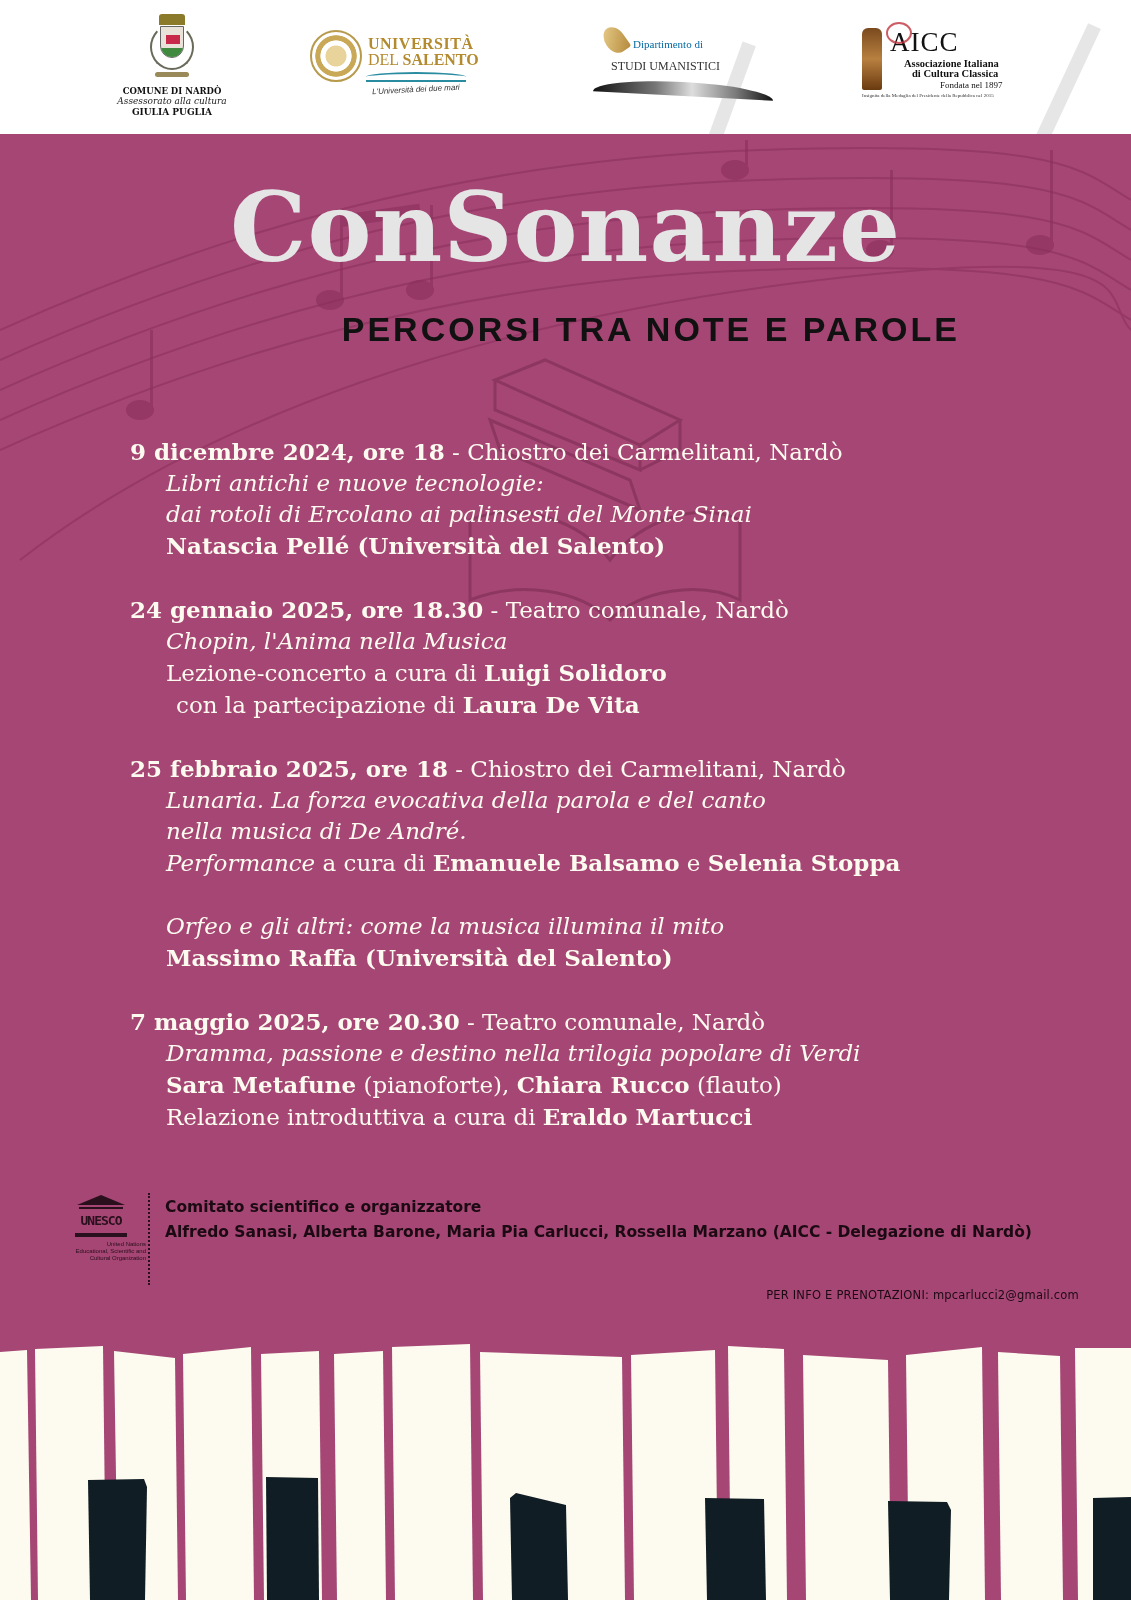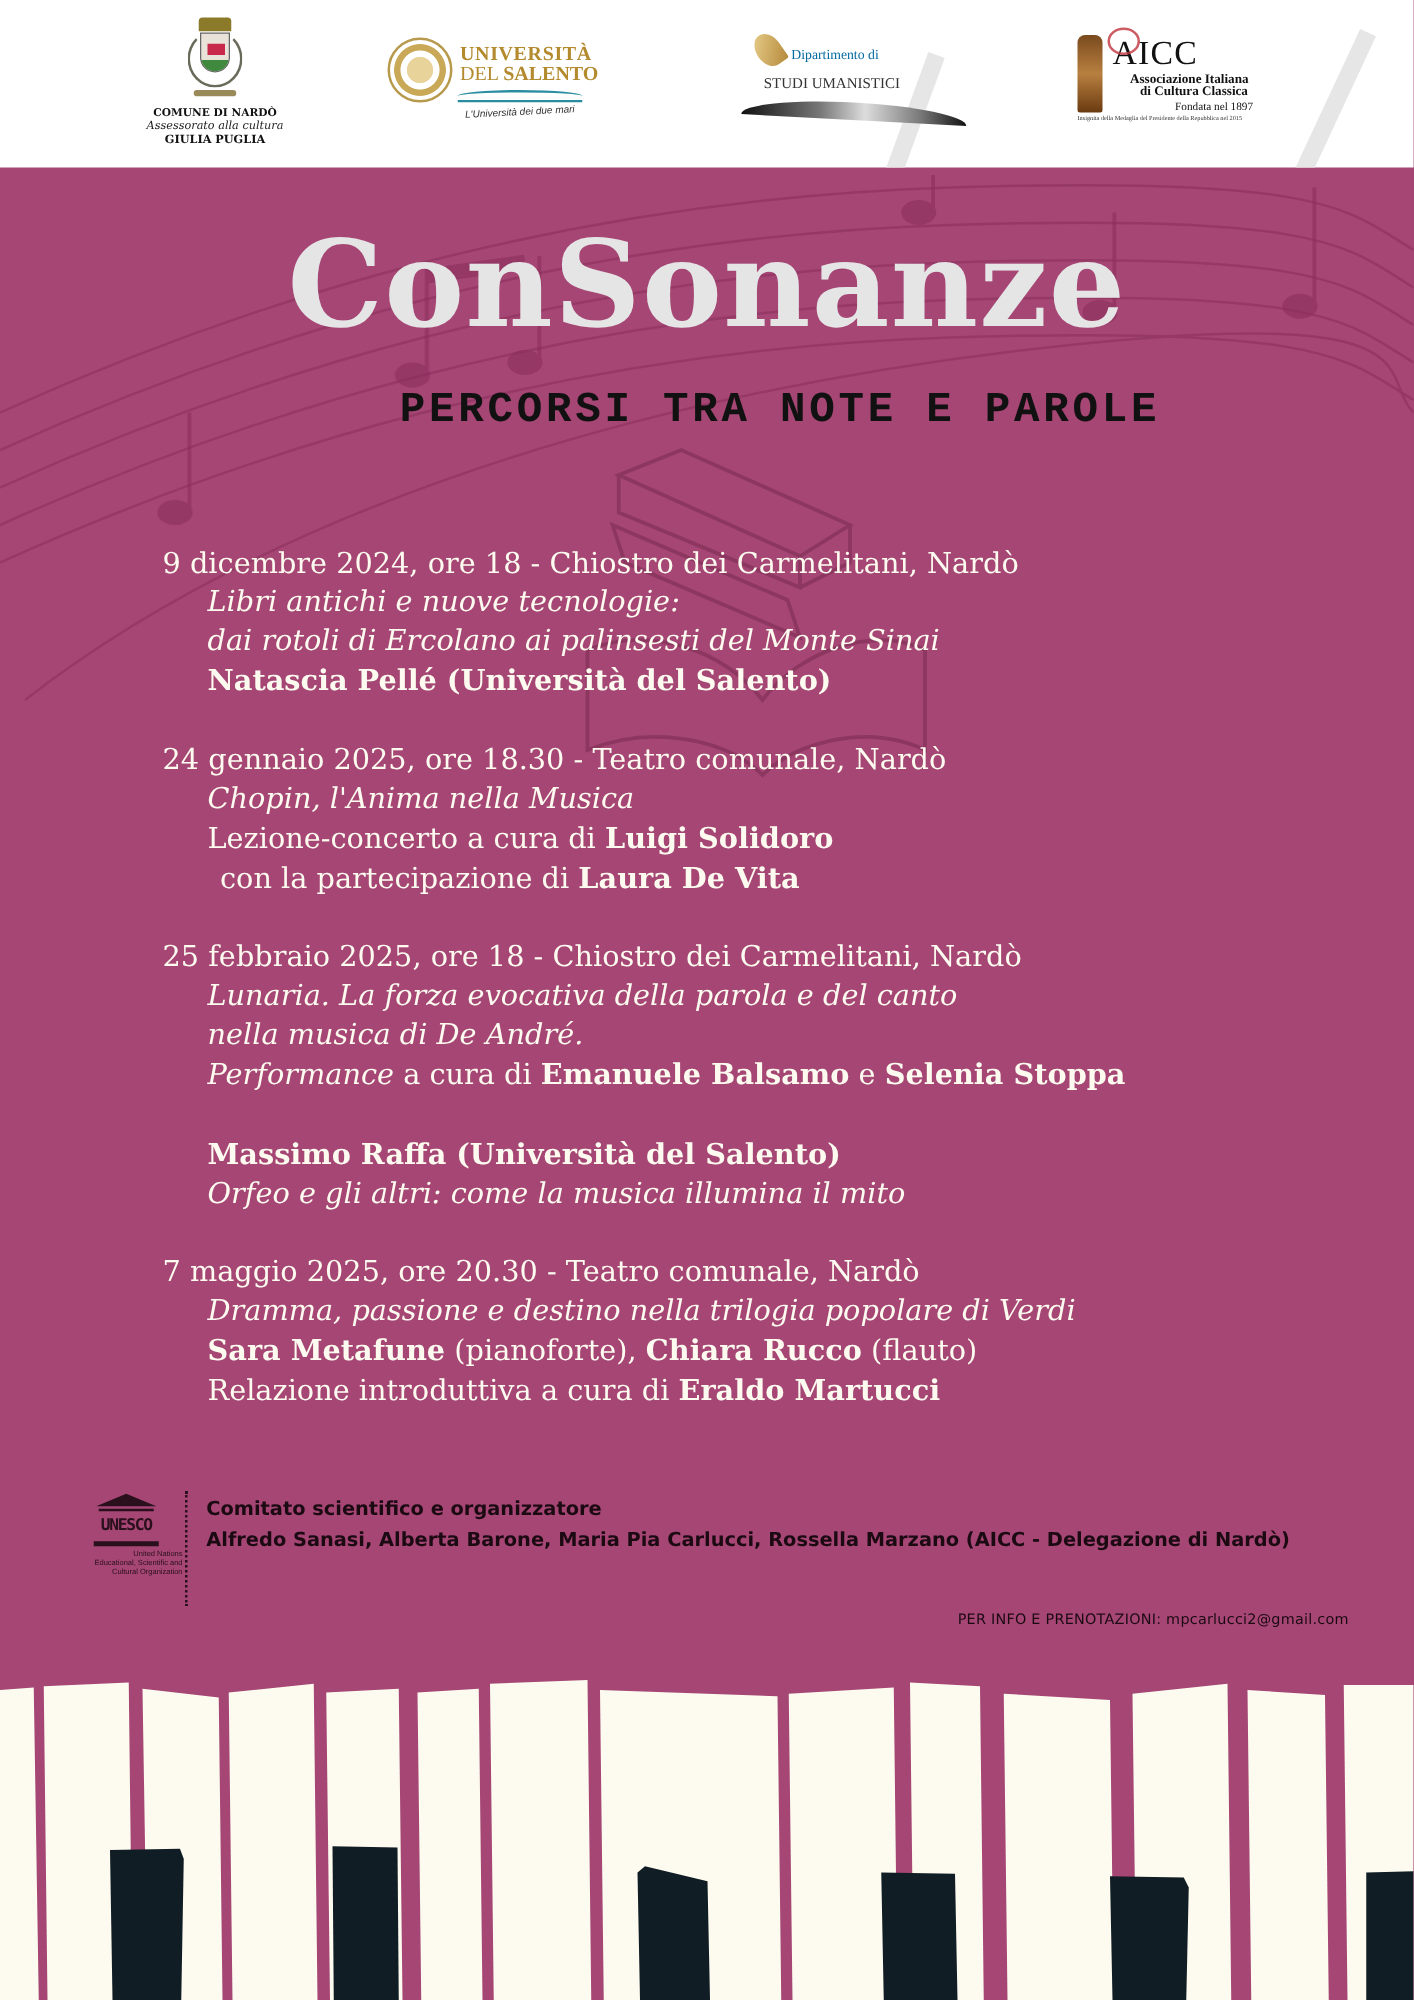--- a/index.html
+++ b/index.html
@@ -45,26 +45,26 @@
   .aicc-l1 { left: 42px; top: 34px; }
   .aicc-l2 { left: 50px; top: 44px; }
   .aicc-l3 { position: absolute; left: 78px; top: 56px; font-family: "Liberation Serif", serif; font-size: 9px; color: #111; }
   .aicc-l4 { position: absolute; left: 0; top: 69px; font-family: "Liberation Serif", serif; font-size: 5px; color: #333; white-space: nowrap; }
 
   
   .deco { position: absolute; left: 0; top: 134px; width: 1131px; height: 1180px; pointer-events: none; }
 
   
   .title { position: absolute; left: 0; top: 168px; width: 1131px; text-align: center; font-family: "DejaVu Serif", serif; font-size: 96px; font-weight: bold; color: #e5e5e5; letter-spacing: 1px; line-height: 120px; }
-  .subtitle { position: absolute; left: 200px; top: 310px; width: 760px; text-align: center; font-family: Liberation Mono, monospace; font-size: 34px; font-weight: bold; color: #111; letter-spacing: 3px; margin-left: 44px; }
+  .subtitle { position: absolute; left: 200px; top: 310px; width: 760px; text-align: right; font-family: Liberation Sans, sans-serif; font-size: 34px; font-weight: bold; color: #111; letter-spacing: 3px; }
 
   
   .events { position: absolute; left: 130px; top: 436px; width: 960px; font-family: "DejaVu Serif", serif; font-size: 23px; line-height: 31px; color: #fdfbf0; }
   .event { margin-bottom: 32px; }
-  .event .head b { font-weight: normal; }
+  .event .head b { font-weight: bold; }
   .event .line { padding-left: 36px; }
   .event .line.in2 { padding-left: 46px; }
   .event i { font-style: italic; }
   .event b { font-weight: bold; }
 
   
   .unesco { position: absolute; left: 56px; top: 1195px; width: 90px; height: 88px; text-align: center; color: #2a0f1c; }
   .unesco .temple { width: 52px; height: 46px; margin: 0 auto; position: relative; }
   .unesco .roof { position: absolute; left: 2px; top: 0; width: 0; height: 0; border-left: 24px solid transparent; border-right: 24px solid transparent; border-bottom: 10px solid #2a0f1c; }
   .unesco .cols { position: absolute; left: 4px; top: 12px; width: 44px; height: 24px; font-family: "DejaVu Sans Mono", monospace; font-size: 13px; letter-spacing: -1px; font-weight: bold; color: #2a0f1c; line-height: 24px; border-top: 2px solid #2a0f1c; }
@@ -179,22 +179,22 @@
   </div>
 
   <div class="event">
     <div class="head"><b>25 febbraio 2025, ore 18</b><span> - Chiostro dei Carmelitani, Nardò</span></div>
     <div class="line"><i>Lunaria. La forza evocativa della parola e del canto</i></div>
     <div class="line"><i>nella musica di De André.</i></div>
     <div class="line"><i>Performance</i><span> a cura di </span><b>Emanuele Balsamo</b><span> e </span><b>Selenia Stoppa</b></div>
   </div>
 
   <div class="event">
+    <div class="line"><i>Orfeo e gli altri: come la musica illumina il mito</i></div>
     <div class="line"><b>Massimo Raffa (Università del Salento)</b></div>
-    <div class="line"><i>Orfeo e gli altri: come la musica illumina il mito</i></div>
   </div>
 
   <div class="event">
     <div class="head"><b>7 maggio 2025, ore 20.30</b><span> - Teatro comunale, Nardò</span></div>
     <div class="line"><i>Dramma, passione e destino nella trilogia popolare di Verdi</i></div>
     <div class="line"><b>Sara Metafune</b><span> (pianoforte), </span><b>Chiara Rucco</b><span> (flauto)</span></div>
     <div class="line"><span>Relazione introduttiva a cura di </span><b>Eraldo Martucci</b></div>
   </div>
 </div>
 

